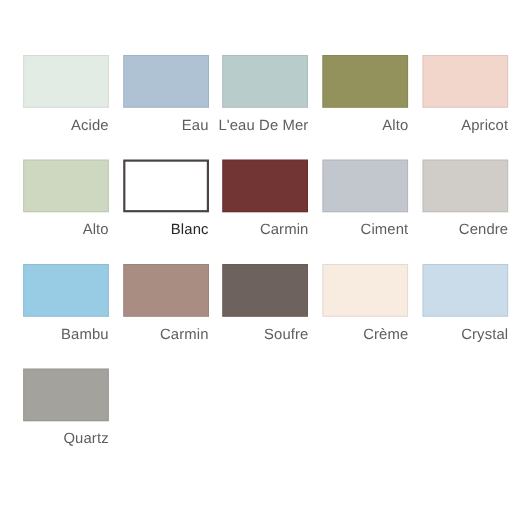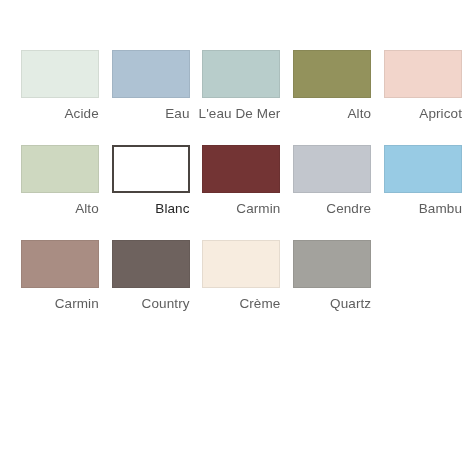--- a/index.html
+++ b/index.html
@@ -91,35 +91,43 @@
     <div class="swatch-cell">
       <div class="swatch-chip selected-chip" style="background: rgb(255, 255, 255); border-color: rgb(74, 68, 64);"></div>
       <div class="swatch-label selected-label">Blanc</div>
     </div>
     <div class="swatch-cell">
       <div class="swatch-chip" style="background: rgb(115, 52, 52);"></div>
       <div class="swatch-label">Carmin</div>
     </div>
     <div class="swatch-cell">
       <div class="swatch-chip" style="background: rgb(194, 198, 205);"></div>
+      <div class="swatch-label">Ciment</div>
+    </div>
+    <div class="swatch-cell">
+      <div class="swatch-chip" style="background: rgb(208, 205, 201);"></div>
       <div class="swatch-label">Cendre</div>
     </div>
     <div class="swatch-cell">
       <div class="swatch-chip" style="background: rgb(152, 203, 228);"></div>
       <div class="swatch-label">Bambu</div>
     </div>
     <div class="swatch-cell">
       <div class="swatch-chip" style="background: rgb(169, 141, 131);"></div>
       <div class="swatch-label">Carmin</div>
     </div>
     <div class="swatch-cell">
       <div class="swatch-chip" style="background: rgb(110, 98, 94);"></div>
-      <div class="swatch-label">Country</div>
+      <div class="swatch-label">Soufre</div>
     </div>
     <div class="swatch-cell">
       <div class="swatch-chip" style="background: rgb(247, 236, 223);"></div>
       <div class="swatch-label">Crème</div>
+    </div>
+    <div class="swatch-cell">
+      <div class="swatch-chip" style="background: rgb(202, 220, 233);"></div>
+      <div class="swatch-label">Crystal</div>
     </div>
     <div class="swatch-cell">
       <div class="swatch-chip" style="background: rgb(163, 162, 157);"></div>
       <div class="swatch-label">Quartz</div>
     </div>
   </div>
 
 </body></html>

